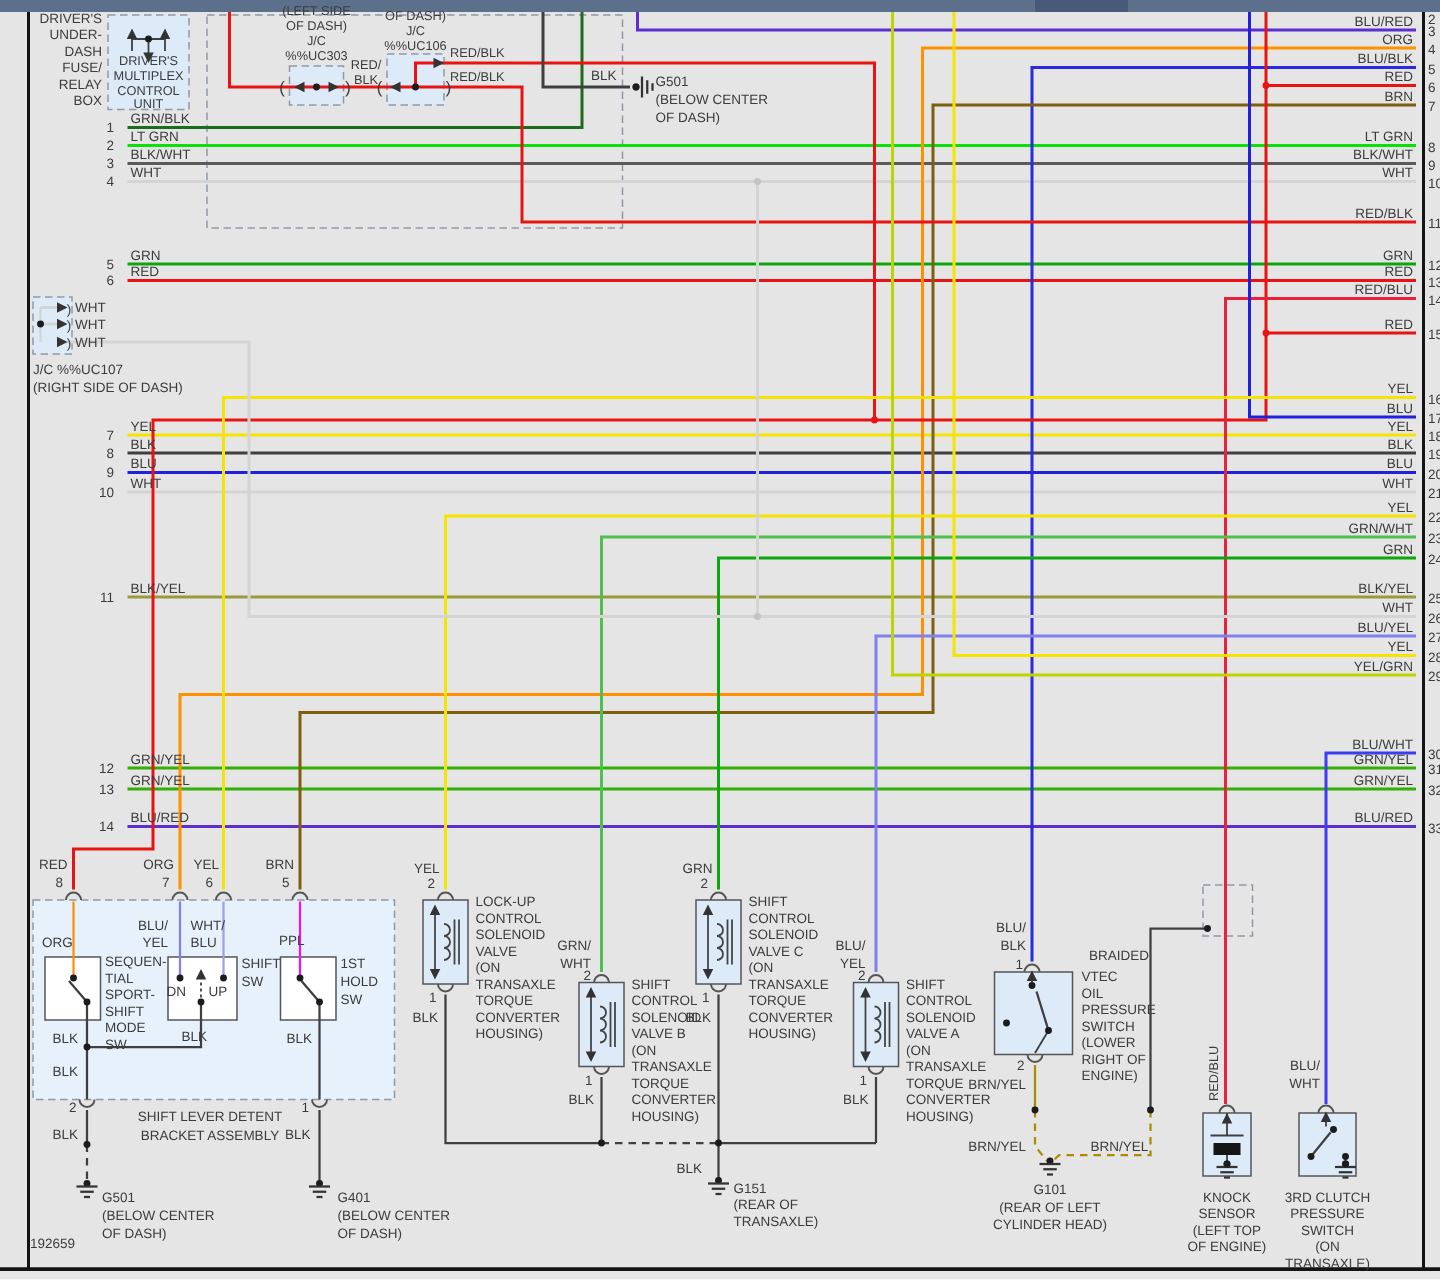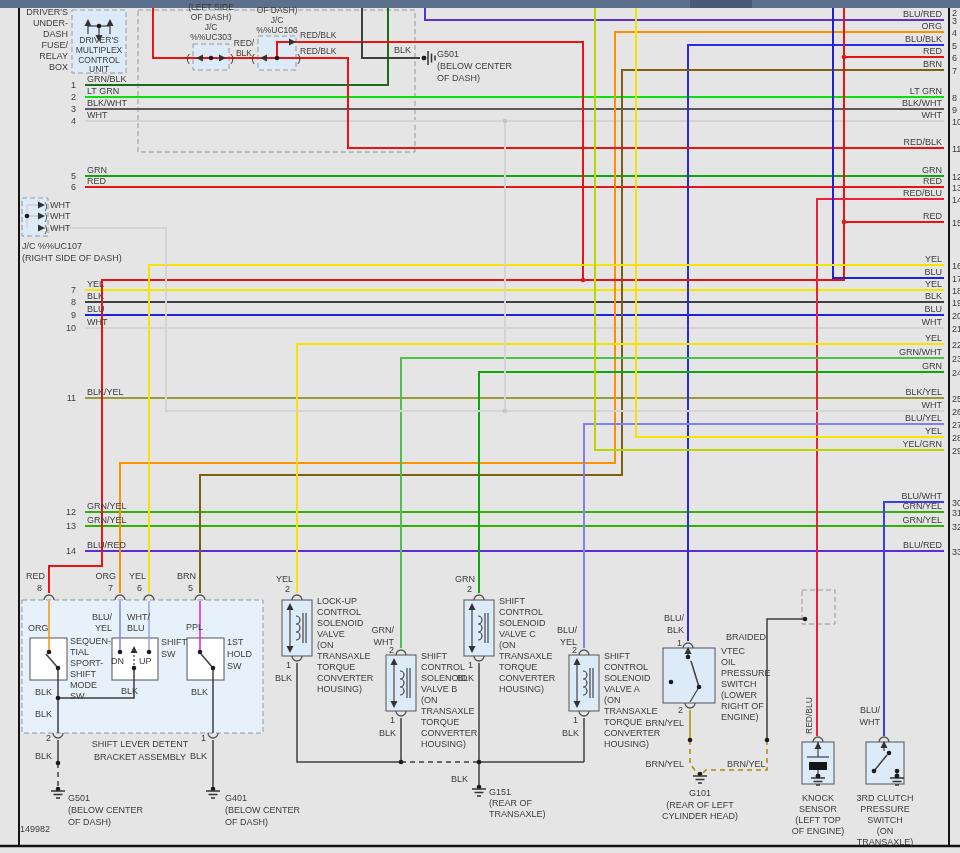--- a/index.html
+++ b/index.html
@@ -484,14 +484,14 @@
       <text x="942" y="447" font-size="9" text-anchor="end">YEL/GRN</text>
       <text x="952" y="506" font-size="9" text-anchor="start">30</text>
       <text x="942" y="499" font-size="9" text-anchor="end">BLU/WHT</text>
       <text x="952" y="516" font-size="9" text-anchor="start">31</text>
       <text x="942" y="509" font-size="9" text-anchor="end">GRN/YEL</text>
       <text x="952" y="530" font-size="9" text-anchor="start">32</text>
       <text x="942" y="523" font-size="9" text-anchor="end">GRN/YEL</text>
       <text x="952" y="555" font-size="9" text-anchor="start">33</text>
       <text x="942" y="548" font-size="9" text-anchor="end">BLU/RED</text>
     </svg>
-  <div id="dwg">149982</div>
+  <div id="dwg">192659</div>
 </div>
 
 </body></html>

